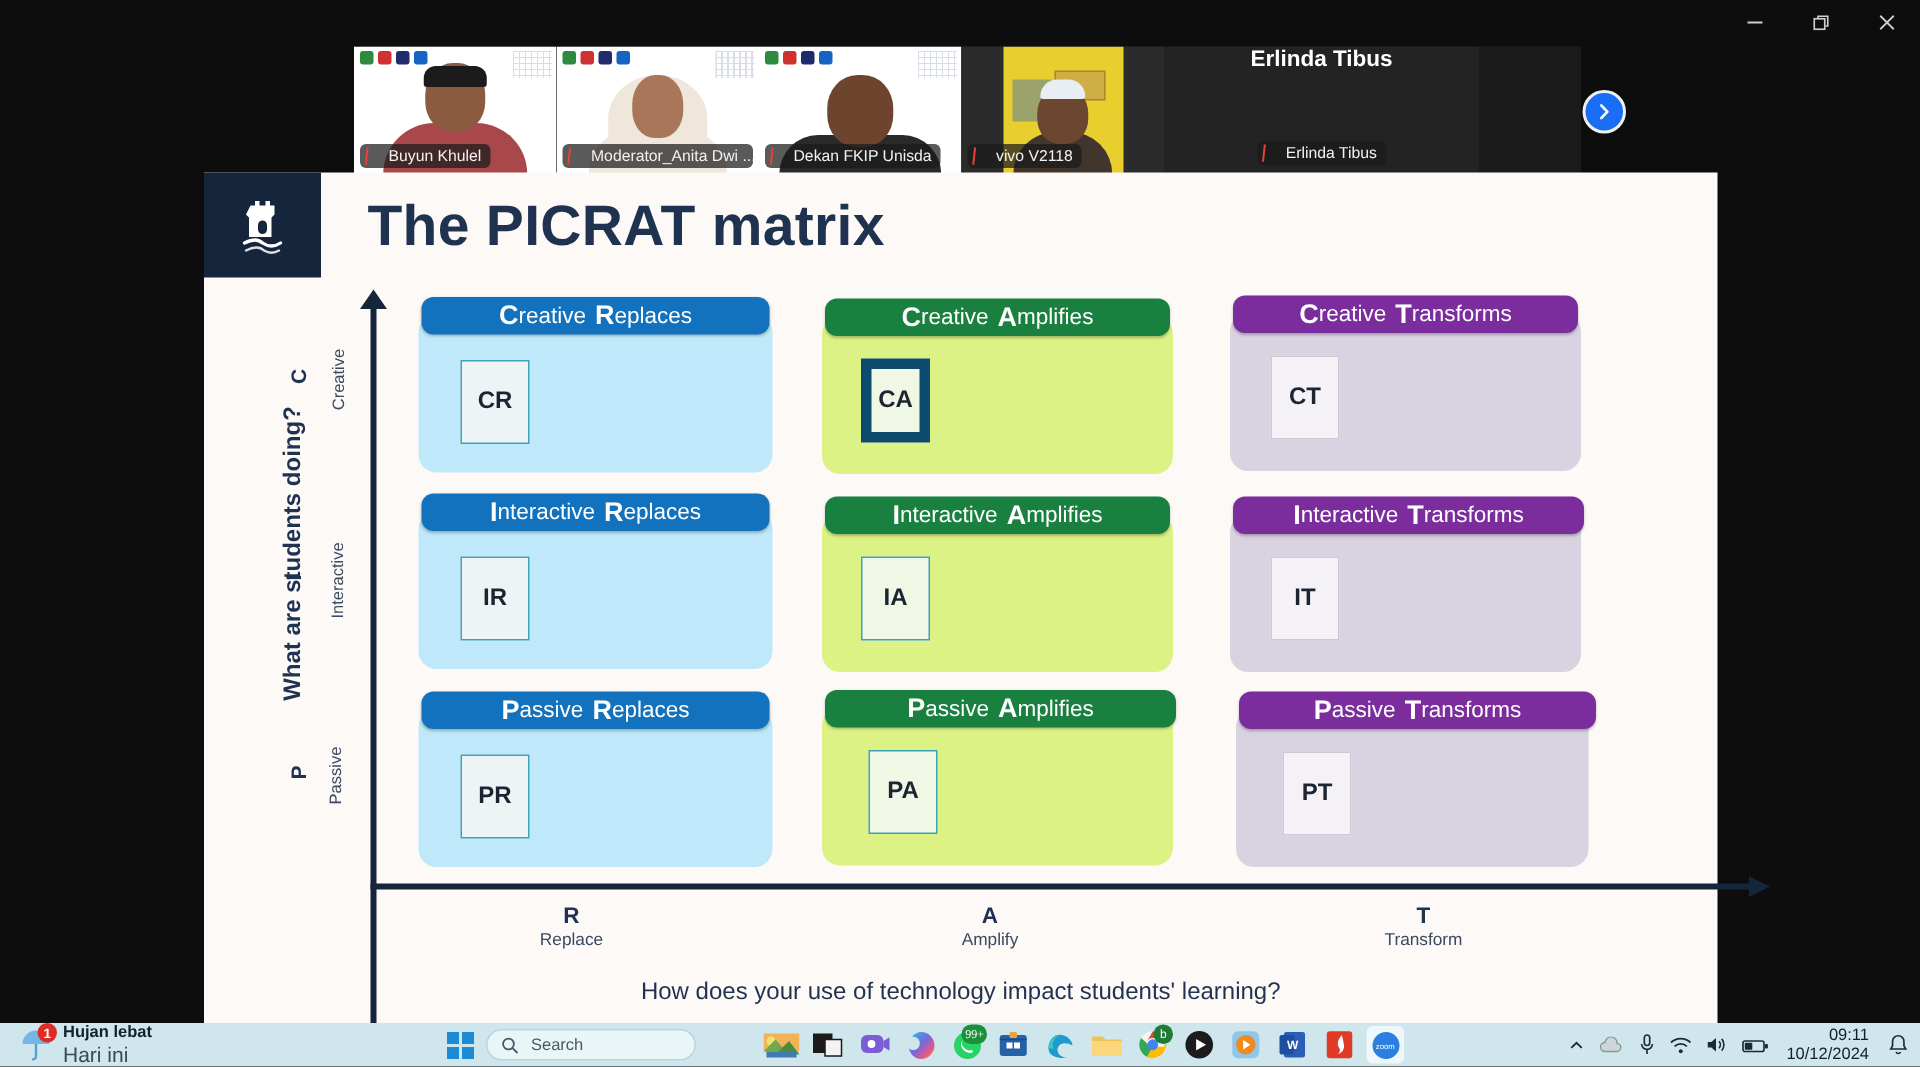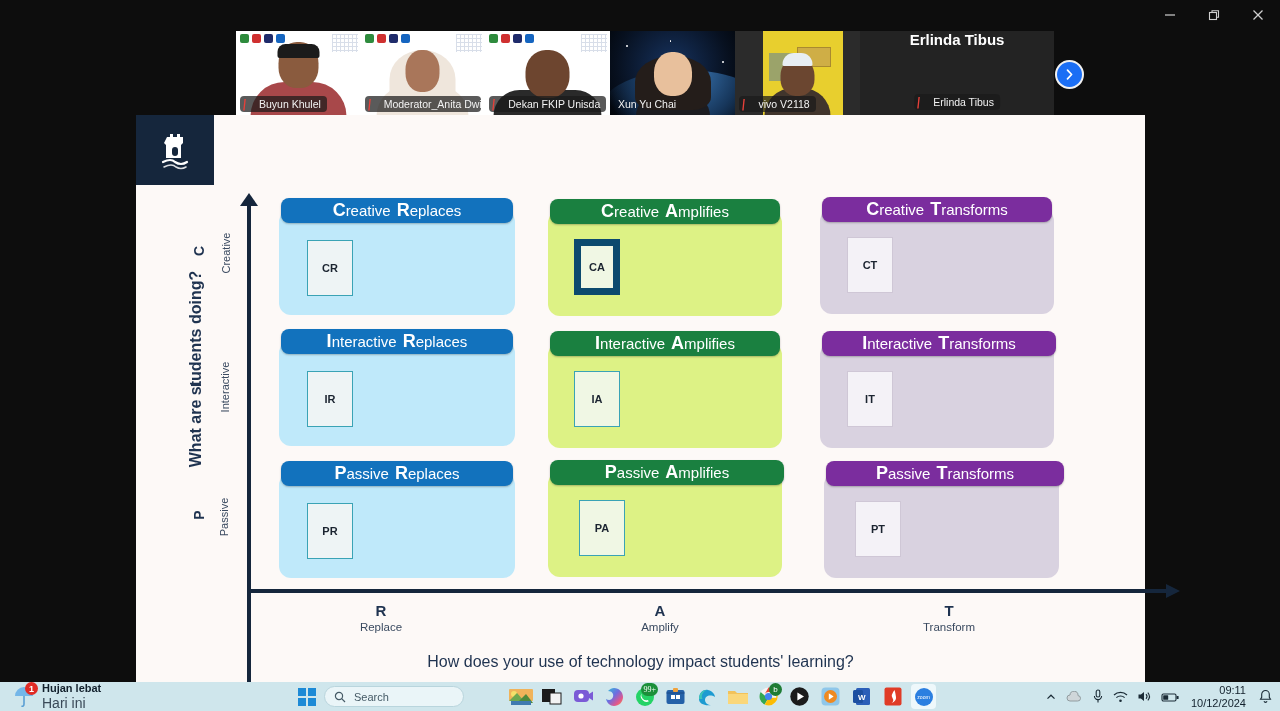--- a/index.html
+++ b/index.html
@@ -215,21 +215,21 @@
   .cell-header .sp { width: 6px; display: inline-block; }
   .cell-body {
     position: absolute; left: 0; top: 12px;
     border-radius: 12px;
   }
   .code-box {
     position: absolute; left: 28px; top: 42px;
     width: 46px; height: 56px;
     background: #eef4f5;
     display: flex; align-items: center; justify-content: center;
-    font-size: 11px; font-weight: bold; color: #1b2430;
+    font-size: 16px; font-weight: bold; color: #1b2430;
     z-index: 3;
   }
 
   
   #activate-watermark {
     position: absolute; left: 1040px; top: 608px;
     width: 230px; color: rgba(255,255,255,.42);
     z-index: 5;
   }
   #activate-watermark .aw-title { font-size: 17px; }
@@ -368,36 +368,20 @@
           <div class="body" style="width:108px;height:26px;bottom:0;background:#2a2a2a;"></div>
           <div class="head" style="width:44px;height:48px;bottom:18px;background:#6d452f;"></div>
         </div>
       </div>
       <div class="vtile-name">
         <span class="mic-muted">⎸</span>
         <span>Dekan FKIP Unisda</span>
       </div>
     </div>
 
-    <div class="vtile w2 speaking">
-      <div class="vtile-bg" style="background:radial-gradient(circle at 50% 40%, #16325e 0%, #07101f 70%, #020509 100%);">
-        <div style="position:absolute;left:-10px;bottom:-34px;width:170px;height:80px;border-radius:50%;background:radial-gradient(circle at 50% 0%, #3f7fbf 0%, #17375c 45%, transparent 70%);"></div>
-        <div style="position:absolute;left:16px;top:14px;width:2px;height:2px;background:#fff;border-radius:50%;"></div>
-        <div style="position:absolute;left:112px;top:30px;width:2px;height:2px;background:#fff;border-radius:50%;"></div>
-        <div style="position:absolute;left:60px;top:9px;width:1.5px;height:1.5px;background:#fff;border-radius:50%;"></div>
-        <div class="person" style="width:136px;height:72px;">
-          <div class="body" style="width:74px;height:22px;bottom:0;background:#1c1c20;"></div>
-          <div style="position:absolute;left:50%;transform:translateX(-50%);bottom:6px;width:76px;height:54px;background:#241d1a;border-radius:48% 48% 24% 24%;"></div>
-          <div class="head" style="width:38px;height:44px;bottom:20px;background:#e8c09c;"></div>
-        </div>
-      </div>
-      <div class="vtile-name" style="background:transparent;">
-        <span>Xun Yu Chai</span>
-      </div>
-    </div>
 
     <div class="vtile w1">
       <div class="vtile-bg" style="background:#2b2b2b;">
         <div style="position:absolute;left:28px;top:0;width:80px;height:85px;background:#e8cf2e;"></div>
         <div style="position:absolute;left:34px;top:22px;width:26px;height:28px;background:#9ba36a;"></div>
         <div style="position:absolute;left:62px;top:16px;width:34px;height:20px;background:#cfae46;border:1px solid #a98a30;"></div>
         <div class="person" style="width:135px;height:62px;">
           <div class="body" style="width:66px;height:28px;bottom:0;background:#41352c;"></div>
           <div class="head" style="width:34px;height:38px;bottom:20px;background:#6b4630;"></div>
           <div style="position:absolute;left:50%;transform:translateX(-50%);bottom:50px;width:30px;height:13px;background:#e8eef3;border-radius:14px 14px 2px 2px;"></div>
@@ -428,20 +412,21 @@
 
     <div id="logo-block">
       <svg width="34" height="46" viewBox="0 0 34 46">
         <path d="M9 10 h3 v-3 h3 v3 h4 v-3 h3 v3 h3 v6 l-2 2 v13 h-15 v-13 l-2 -2 z" fill="#ffffff"></path>
         <rect x="14" y="20" width="6" height="9" rx="3" fill="#15263c"></rect>
         <path d="M5 35 q8 -4 12 0 q6 4 12 0" fill="none" stroke="#ffffff" stroke-width="2.2" stroke-linecap="round"></path>
         <path d="M6 40 q8 -4 12 0 q5 3 10 0" fill="none" stroke="#ffffff" stroke-width="1.6" stroke-linecap="round" opacity=".85"></path>
       </svg>
     </div>
 
+    <div id="slide-title">The PICRAT matrix</div>
 
     <div id="y-arrow"></div>
     <div id="y-axis"></div>
     <div id="x-axis"></div>
     <div id="x-arrow"></div>
 
     <div id="y-axis-question">What are students doing?</div>
 
     <div class="y-tick" style="left:58px; top:128px;">
       <span class="letter">C</span>

